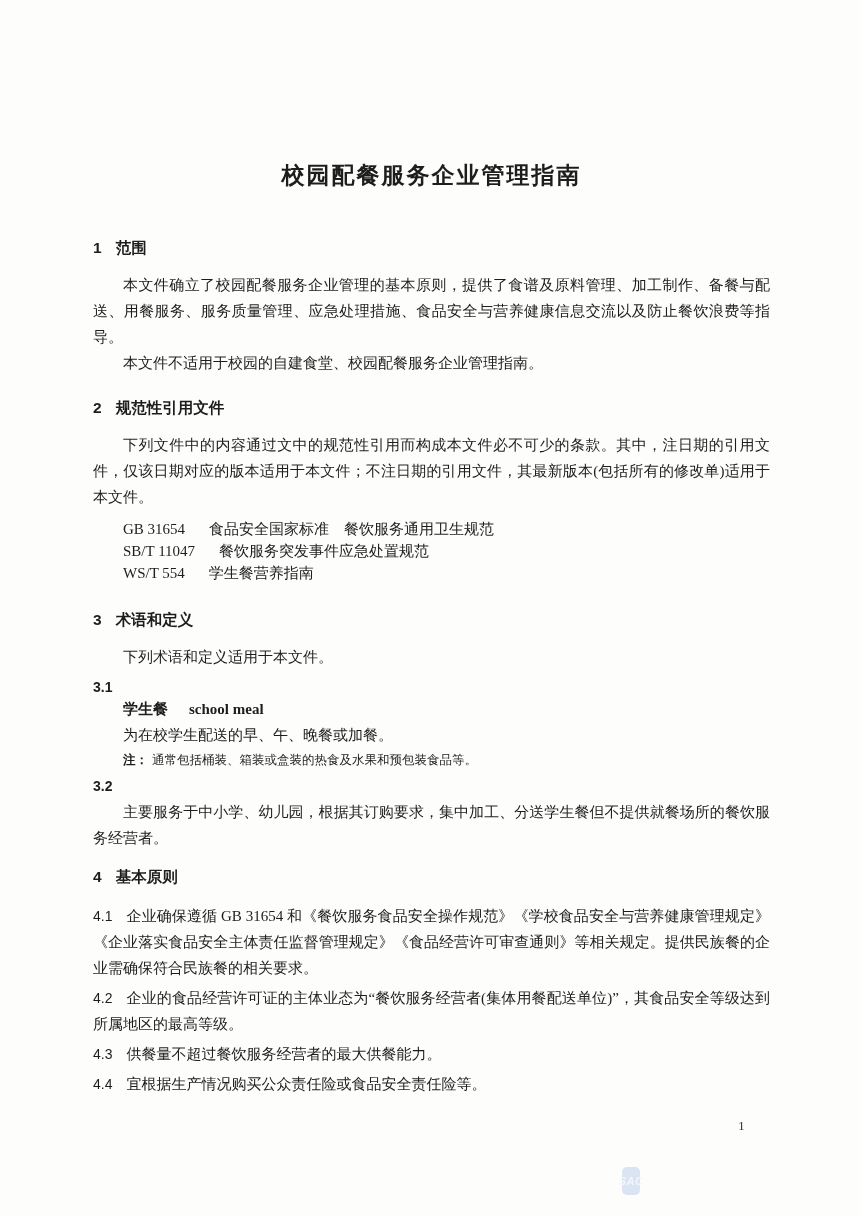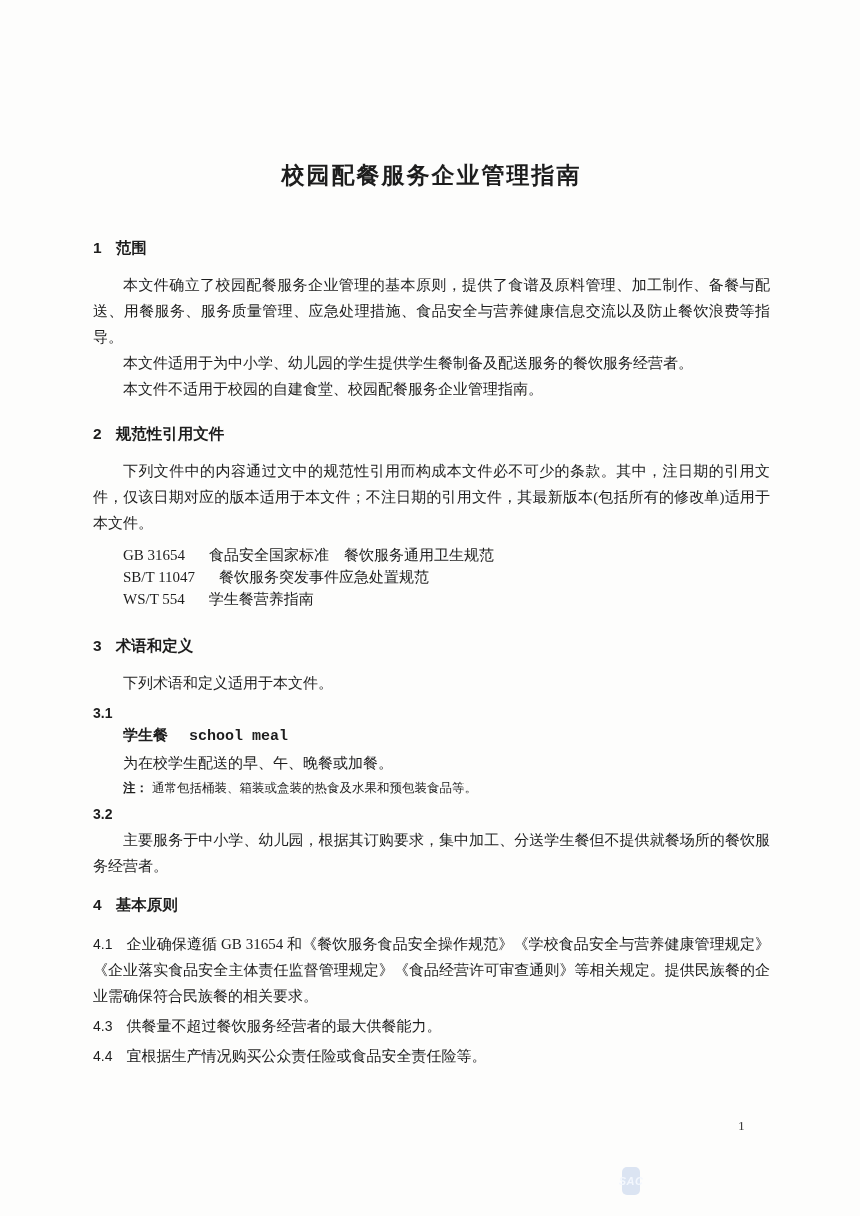--- a/index.html
+++ b/index.html
@@ -54,21 +54,21 @@
     font-weight:bold;
     font-size:14px;line-height:22px;
     margin-top:6px;
   }
   .term-line{
     text-indent:2em;
     font-size:15px;line-height:22px;
     font-weight:bold;
   }
   .term-zh{font-family:"Liberation Sans", sans-serif;margin-right:1.4em;}
-  .term-en{font-family:Liberation Mono, monospace;}
+  .term-en{font-family:Liberation Serif, serif;}
   .term-def{margin-top:2px;}
   .note{
     font-size:12.5px;line-height:18px;
     padding-left:30px;margin-top:3px;
     text-indent:0;
   }
   .note-label{
     font-family:"Liberation Sans", sans-serif;
     font-weight:bold;margin-right:4px;
   }
@@ -104,21 +104,20 @@
 
 <div class="page">
 
 
   <h1 class="title">校园配餐服务企业管理指南</h1>
 
   <div class="sec-heading">
     <span class="sec-num">1</span><span class="sec-title">范围</span>
   </div>
   <p class="indent first">本文件确立了校园配餐服务企业管理的基本原则，提供了食谱及原料管理、加工制作、备餐与配送、用餐服务、服务质量管理、应急处理措施、食品安全与营养健康信息交流以及防止餐饮浪费等指导。</p>
-  <p class="indent">本文件适用于为中小学、幼儿园的学生提供学生餐制备及配送服务的餐饮服务经营者。</p>
   <p class="indent">本文件不适用于校园的自建食堂、校园配餐服务企业管理指南。</p>
 
   <div class="sec-heading s2">
     <span class="sec-num">2</span><span class="sec-title">规范性引用文件</span>
   </div>
   <p class="indent first">下列文件中的内容通过文中的规范性引用而构成本文件必不可少的条款。其中，注日期的引用文件，仅该日期对应的版本适用于本文件；不注日期的引用文件，其最新版本(包括所有的修改单)适用于本文件。</p>
   <div class="ref-list">
     <div class="ref-line">
       <span class="ref-code">GB 31654</span><span>食品安全国家标准　餐饮服务通用卫生规范</span>
     </div>
@@ -151,20 +150,23 @@
     <p class="indent term-def">主要服务于中小学、幼儿园，根据其订购要求，集中加工、分送学生餐但不提供就餐场所的餐饮服务经营者。</p>
   </div>
 
   <div class="sec-heading s4">
     <span class="sec-num">4</span><span class="sec-title">基本原则</span>
   </div>
   <p class="clause clause-first">
     <span class="clause-num">4.1</span><span>企业确保遵循 GB 31654 和《餐饮服务食品安全操作规范》《学校食品安全与营养健康管理规定》《企业落实食品安全主体责任监督管理规定》《食品经营许可审查通则》等相关规定。提供民族餐的企业需确保符合民族餐的相关要求。</span>
   </p>
   <p class="clause">
+    <span class="clause-num">4.2</span><span>企业的食品经营许可证的主体业态为“餐饮服务经营者(集体用餐配送单位)”，其食品安全等级达到所属地区的最高等级。</span>
+  </p>
+  <p class="clause">
     <span class="clause-num">4.3</span><span>供餐量不超过餐饮服务经营者的最大供餐能力。</span>
   </p>
   <p class="clause">
     <span class="clause-num">4.4</span><span>宜根据生产情况购买公众责任险或食品安全责任险等。</span>
   </p>
 
   <div class="page-number">1</div>
   <div class="watermark">SAC</div>
 
 </div>

